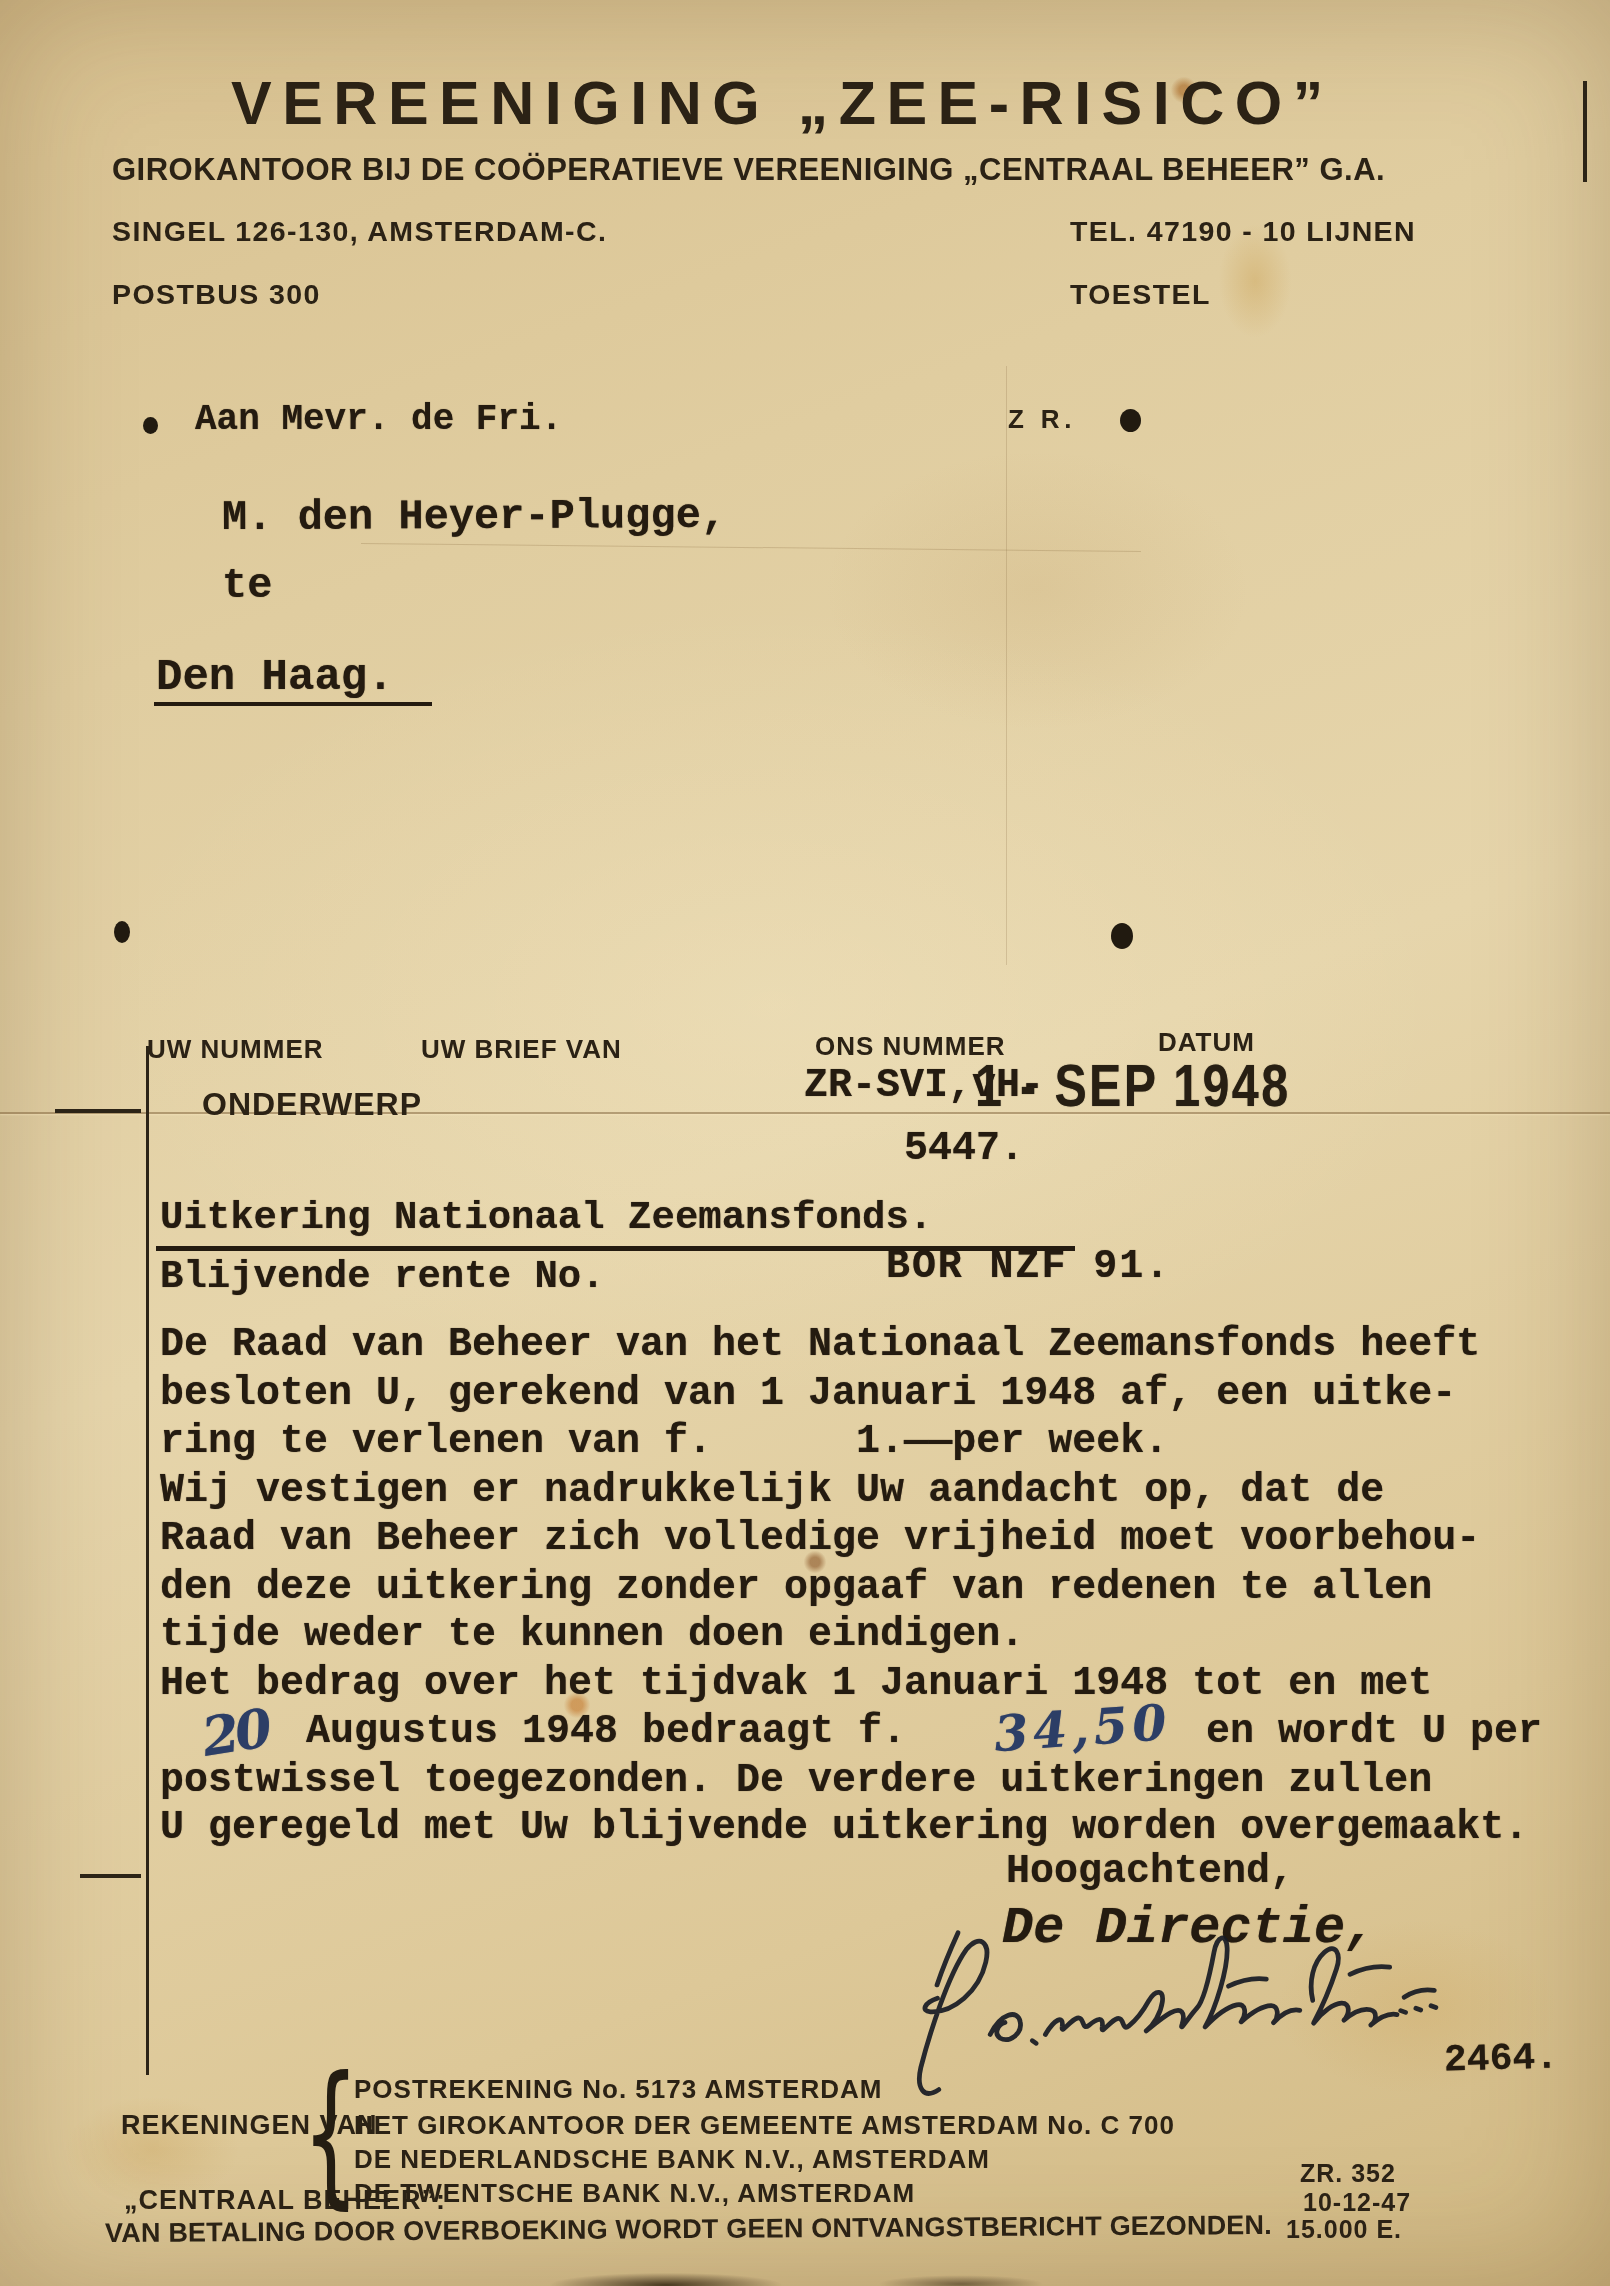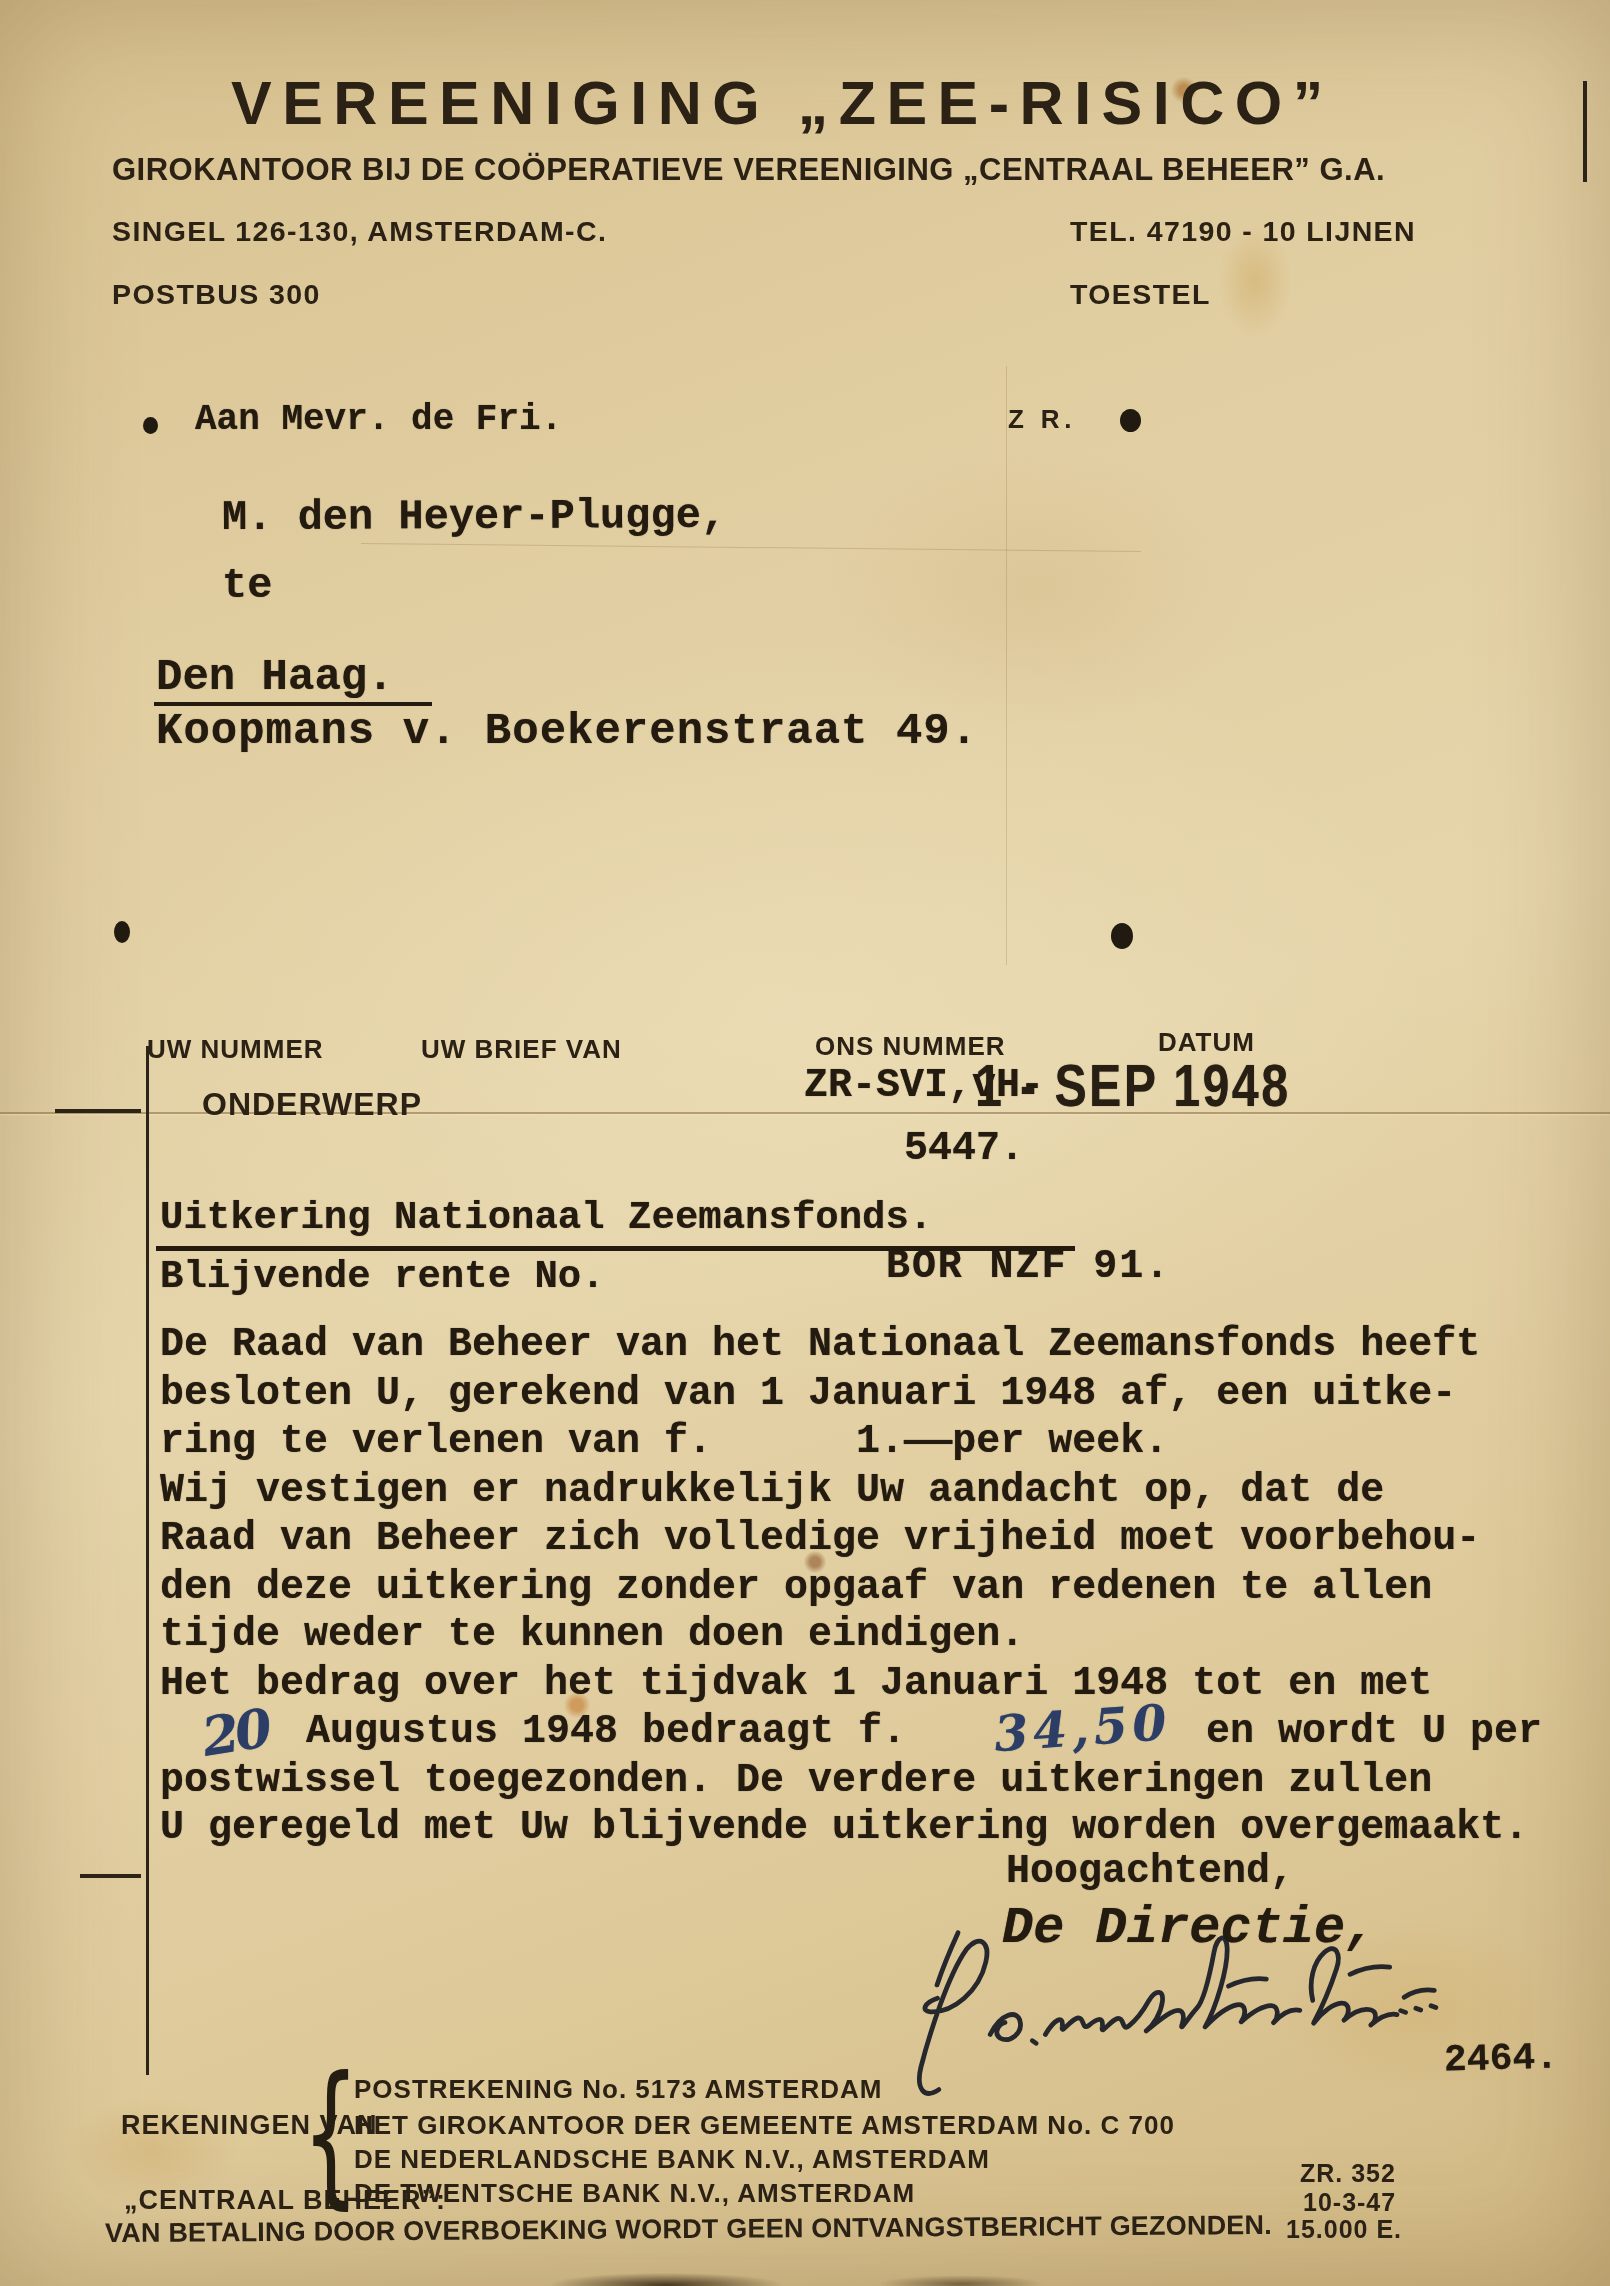--- a/index.html
+++ b/index.html
@@ -57,21 +57,20 @@
 
   <div class="abs dot" style="left:143px;top:417px;width:15px;height:17px;"></div>
   <div class="abs typed" style="left:195px;top:399px;font-size:36px;">Aan Mevr. de Fri.</div>
   <div class="abs print" style="left:1008px;top:404px;font-size:26px;letter-spacing:4.8px;">Z R.</div>
   <div class="abs dot" style="left:1120px;top:409px;width:21px;height:23px;"></div>
 
   <div class="abs typed" style="left:222px;top:493px;font-size:42px;transform:rotate(-.25deg);">M. den Heyer-Plugge,</div>
   <div class="abs typed" style="left:222px;top:562px;font-size:42px;">te</div>
   <div class="abs typed" style="left:156px;top:652px;font-size:44px;">Den Haag.</div>
   <div class="abs u-thick" style="left:154px;top:702px;width:278px;height:0;"></div>
-  <div class="abs typed" style="left:156px;top:706px;font-size:44px;letter-spacing:1px;">Koopmans v. Boekerenstraat 49.</div>
 
   <div class="abs dot" style="left:114px;top:921px;width:16px;height:22px;"></div>
   <div class="abs dot" style="left:1111px;top:923px;width:22px;height:26px;"></div>
 
   <div class="abs print" style="left:147px;top:1034px;font-size:26px;">UW NUMMER</div>
   <div class="abs print" style="left:421px;top:1034px;font-size:26px;">UW BRIEF VAN</div>
   <div class="abs print" style="left:815px;top:1031px;font-size:26px;">ONS NUMMER</div>
   <div class="abs print" style="left:1158px;top:1027px;font-size:26px;">DATUM</div>
   <div class="abs rule" style="left:146px;top:1046px;width:2.9px;height:1029px;"></div>
   <div class="abs print" style="left:202px;top:1086px;font-size:32px;text-align:right;">ONDERWERP</div>
@@ -127,17 +126,17 @@
   <div class="abs print" style="left:302px;top:2056px;font-size:164px;font-weight:400;transform:scale(.55,.95);transform-origin:0 0;font-family:'DejaVu Sans',sans-serif;color:#241d12;line-height:1;">{</div>
 
   <div class="abs print" style="left:354px;top:2074px;font-size:26px;">POSTREKENING No. 5173 AMSTERDAM</div>
   <div class="abs print" style="left:354px;top:2110px;font-size:26px;">HET GIROKANTOOR DER GEMEENTE AMSTERDAM No. C 700</div>
   <div class="abs print" style="left:354px;top:2144px;font-size:26px;">DE NEDERLANDSCHE BANK N.V., AMSTERDAM</div>
   <div class="abs print" style="left:354px;top:2178px;font-size:26px;">DE TWENTSCHE BANK N.V., AMSTERDAM</div>
 
   <div class="abs print" style="left:105px;top:2214px;font-size:27px;letter-spacing:0.2px;transform:rotate(-.4deg);">VAN BETALING DOOR OVERBOEKING WORDT GEEN ONTVANGSTBERICHT GEZONDEN.</div>
 
   <div class="abs print" style="left:1300px;top:2159px;font-size:25px;">ZR. 352</div>
-  <div class="abs print" style="left:1303px;top:2188px;font-size:25px;">10-3-47</div>
+  <div class="abs print" style="left:1303px;top:2188px;font-size:25px;">10-12-47</div>
   <div class="abs print" style="left:1286px;top:2215px;font-size:25px;">15.000 E.</div>
 
 </div>
 
 
 </body></html>

